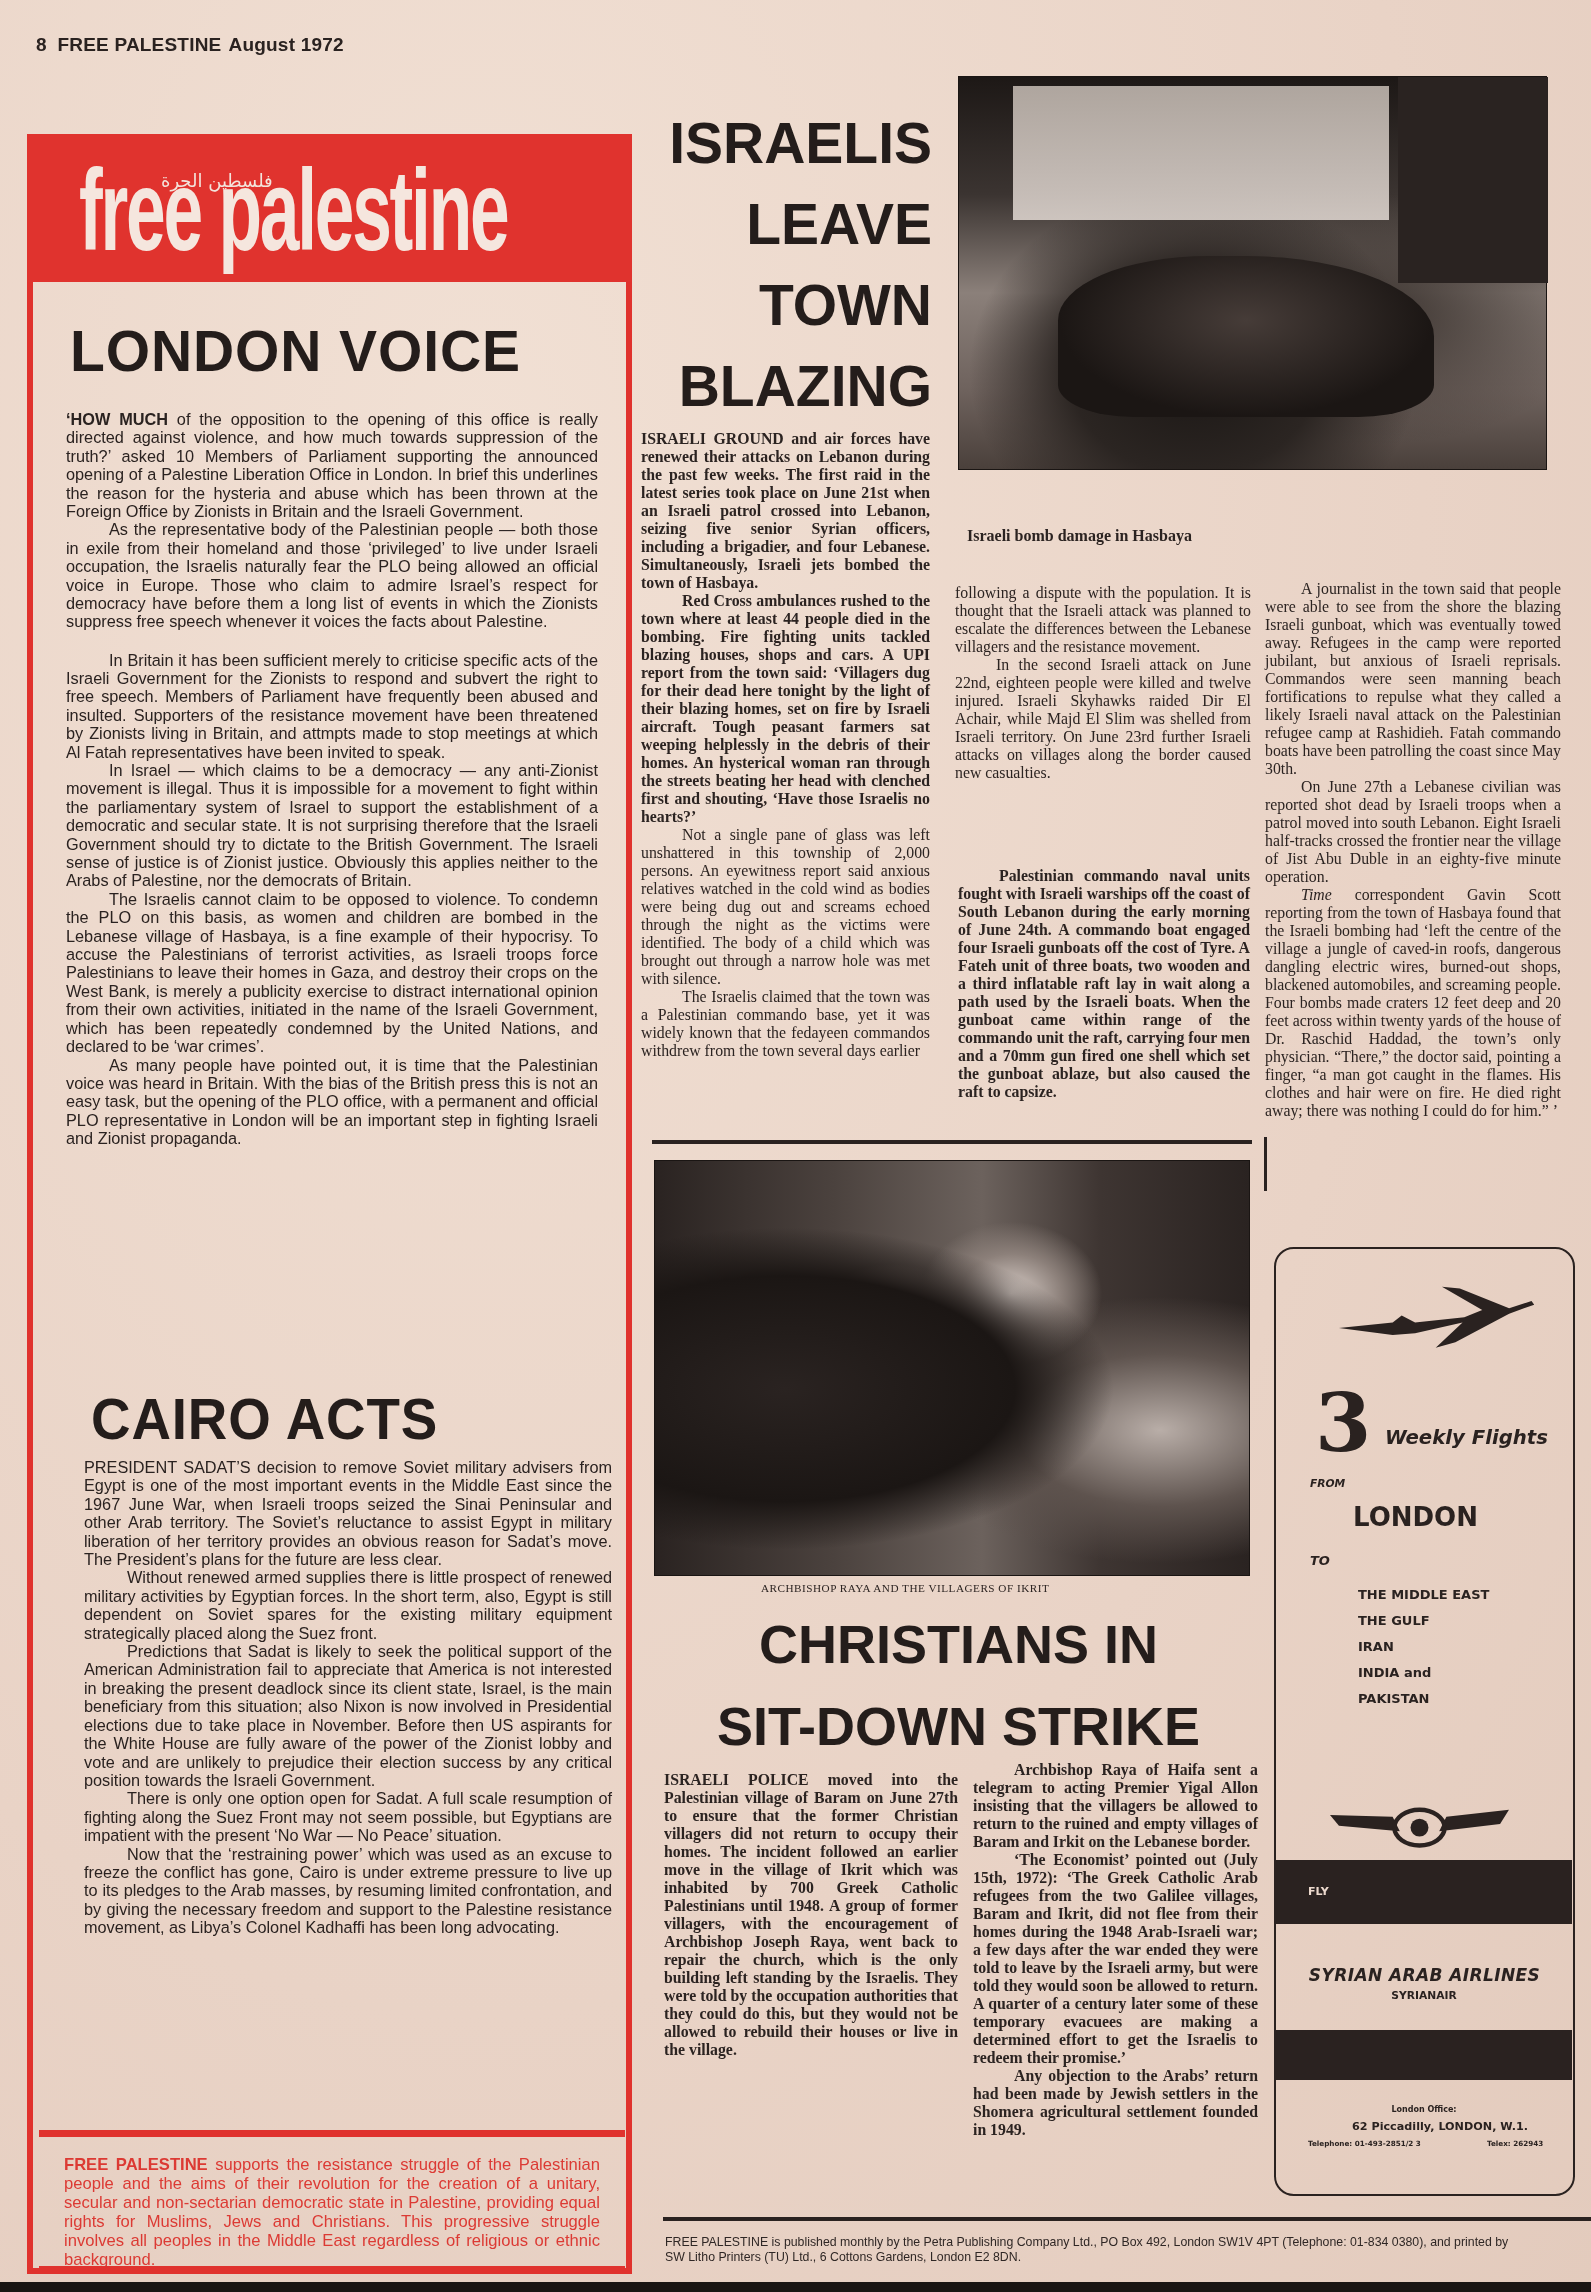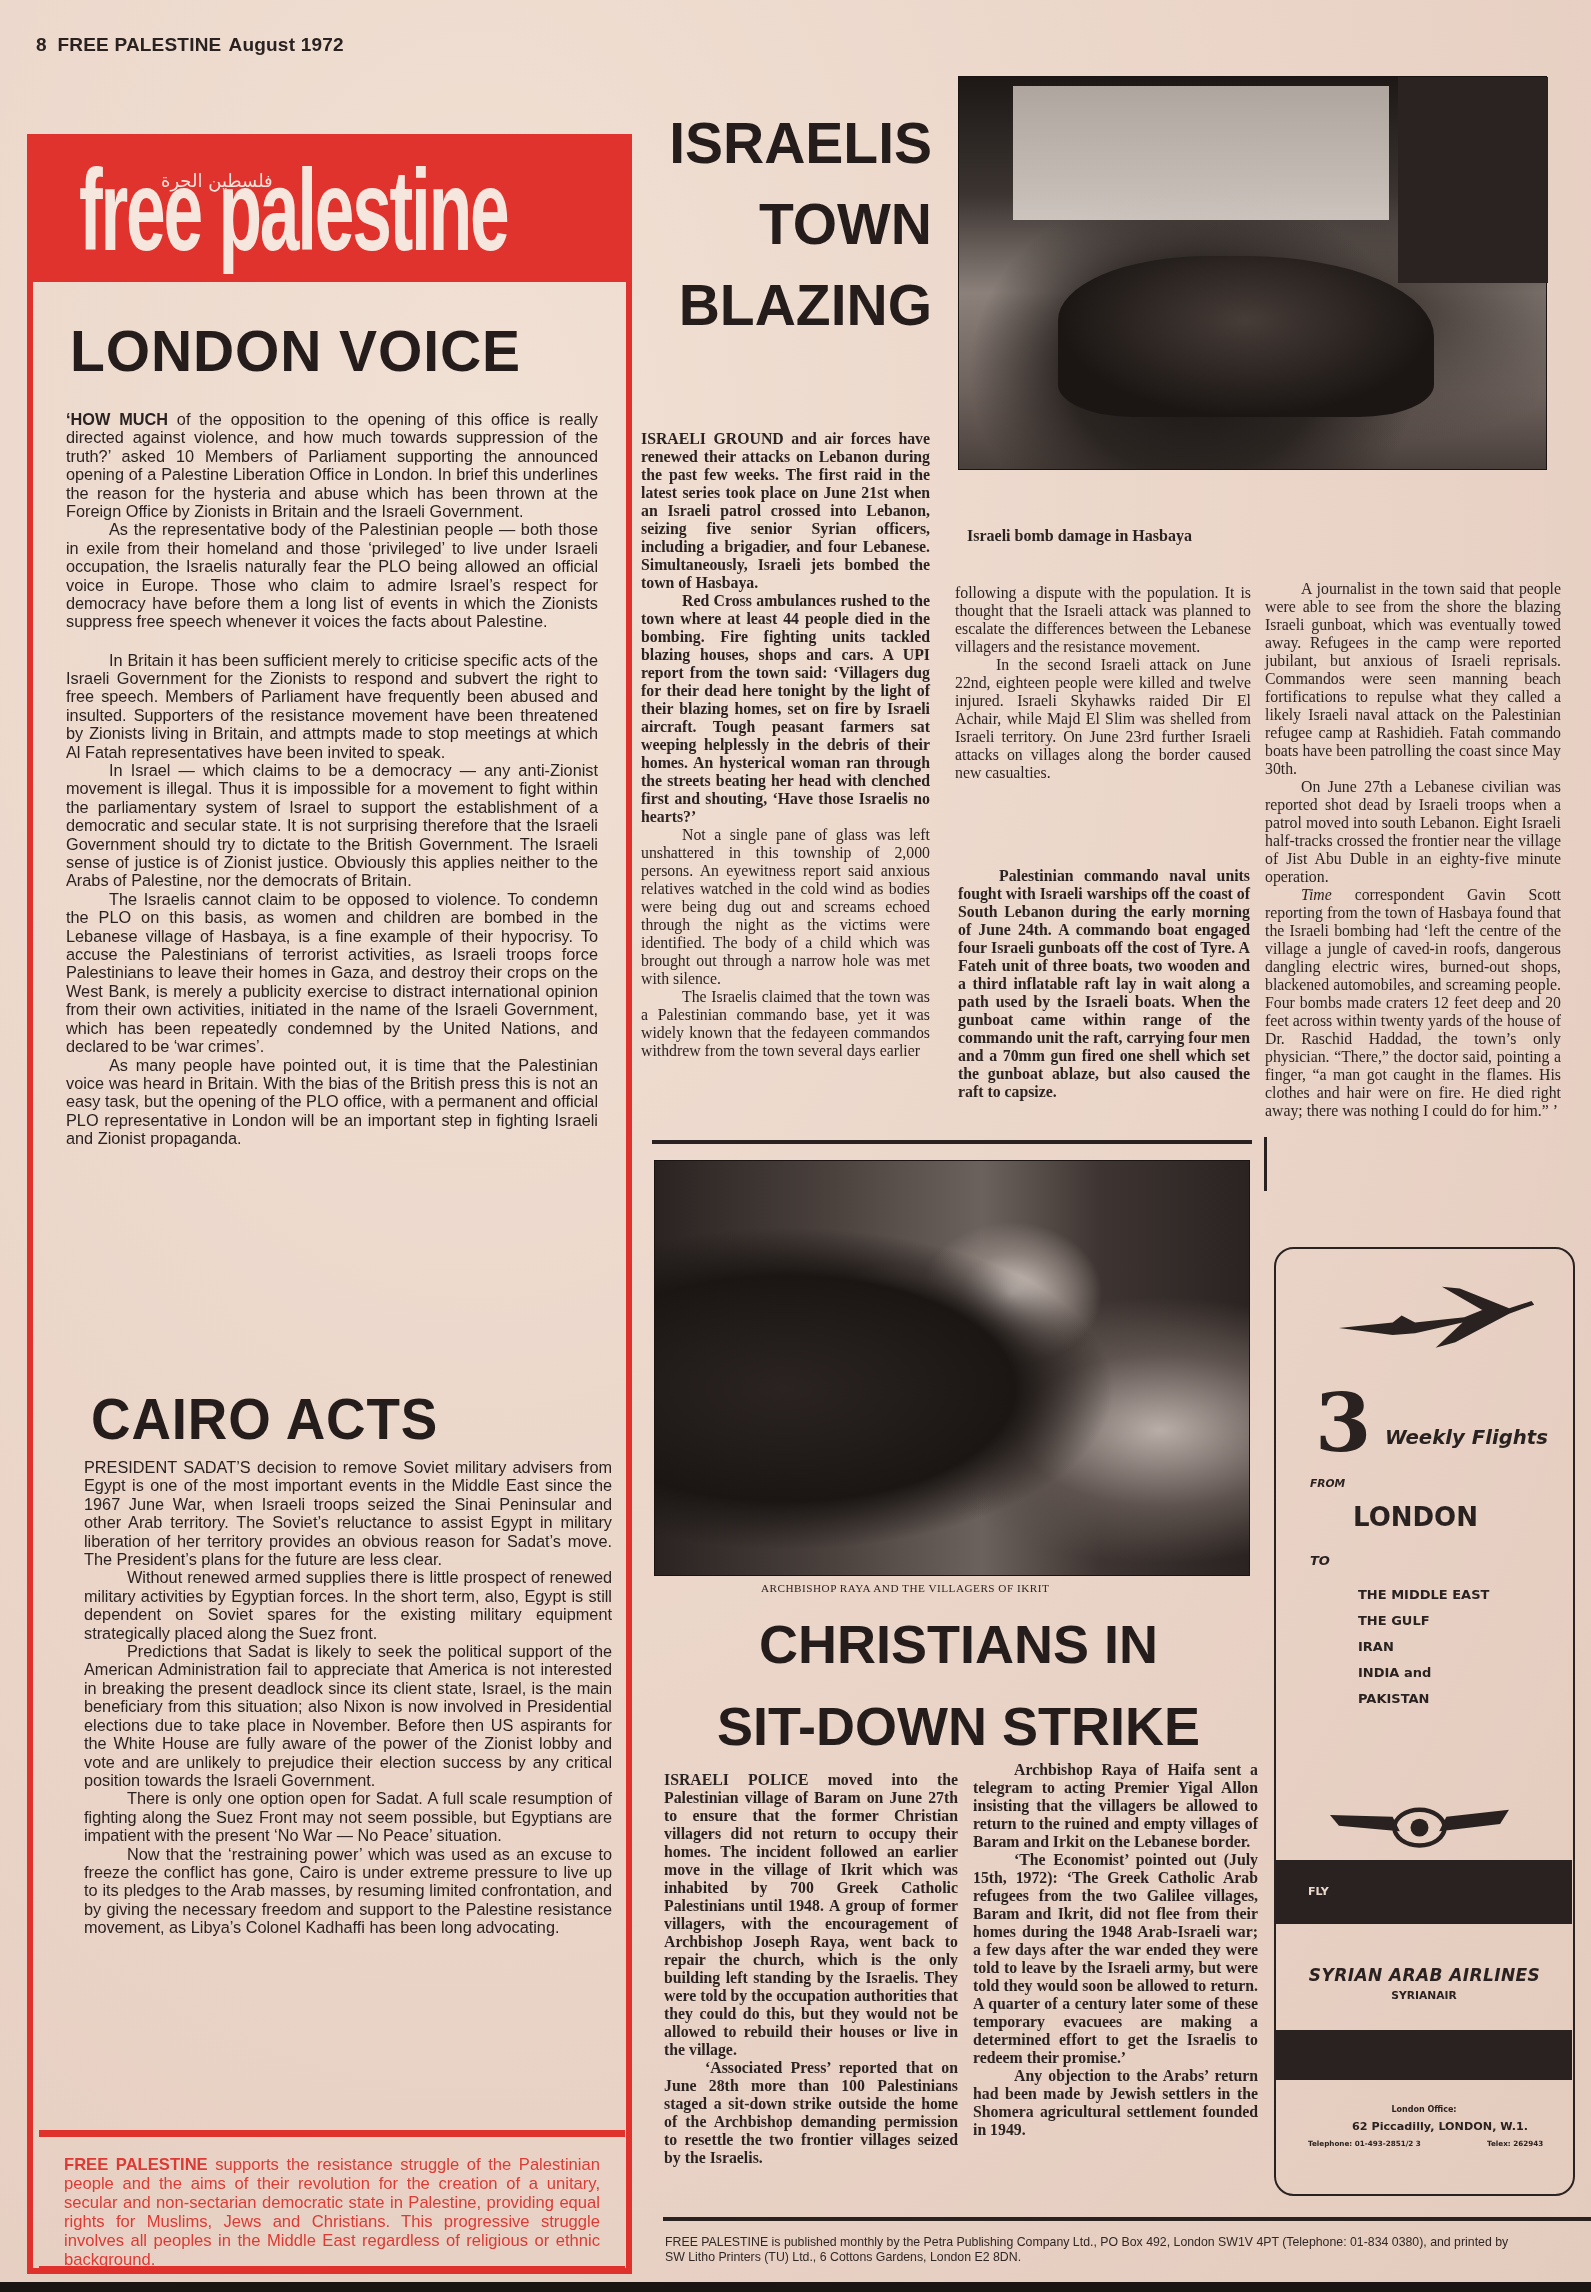--- a/index.html
+++ b/index.html
@@ -208,20 +208,21 @@
   <p>Now that the ‘restraining power’ which was used as an excuse to freeze the conflict has gone, Cairo is under extreme pressure to live up to its pledges to the Arab masses, by resuming limited confrontation, and by giving the necessary freedom and support to the Palestine resistance movement, as Libya’s Colonel Kadhaffi has been long advocating.</p>
 </div>
 
 <div id="pledge-box" class="abs">
   <p id="pledge-text"><span class="lead-caps">FREE PALESTINE</span><span> supports the resistance struggle of the Palestinian people and the aims of their revolution for the creation of a unitary, secular and non-sectarian democratic state in Palestine, providing equal rights for Muslims, Jews and Christians. This progressive struggle involves all peoples in the Middle East regardless of religious or ethnic background.</span></p>
 </div>
 <div id="pledge-bottom-rule" class="abs"></div>
 
 <h1 id="israelis-headline" class="abs">
   <div>ISRAELIS</div>
+  <div>LEAVE</div>
   <div>TOWN</div>
   <div>BLAZING</div>
 </h1>
 
 <div id="israelis-col1" class="abs col-serif">
   <p class="first bold-part"><span>ISRAELI GROUND</span><span> and air forces have renewed their attacks on Lebanon during the past few weeks. The first raid in the latest series took place on June 21st when an Israeli patrol crossed into Lebanon, seizing five senior Syrian officers, including a brigadier, and four Lebanese. Simultaneously, Israeli jets bombed the town of Hasbaya.</span></p>
   <p class="bold-part">Red Cross ambulances rushed to the town where at least 44 people died in the bombing. Fire fighting units tackled blazing houses, shops and cars. A UPI report from the town said: ‘Villagers dug for their dead here tonight by the light of their blazing homes, set on fire by Israeli aircraft. Tough peasant farmers sat weeping helplessly in the debris of their homes. An hysterical woman ran through the streets beating her head with clenched first and shouting, ‘Have those Israelis no hearts?’</p>
   <p>Not a single pane of glass was left unshattered in this township of 2,000 persons. An eyewitness report said anxious relatives watched in the cold wind as bodies were being dug out and screams echoed through the night as the victims were identified. The body of a child which was brought out through a narrow hole was met with silence.</p>
   <p>The Israelis claimed that the town was a Palestinian commando base, yet it was widely known that the fedayeen commandos withdrew from the town several days earlier</p>
 </div>
@@ -251,21 +252,20 @@
 <div id="rule-right-vert" class="abs"></div>
 
 <div id="photo-ikrit" class="abs"></div>
 <div id="photo-ikrit-caption" class="abs">ARCHBISHOP RAYA AND THE VILLAGERS OF IKRIT</div>
 <h1 id="christians-headline" class="abs">
   <div>CHRISTIANS IN</div>
   <div>SIT-DOWN STRIKE</div>
 </h1>
 <div id="christians-col1" class="abs col-serif bold">
   <p class="first"><span>ISRAELI POLICE</span><span> moved into the Palestinian village of Baram on June 27th to ensure that the former Christian villagers did not return to occupy their homes. The incident followed an earlier move in the village of Ikrit which was inhabited by 700 Greek Catholic Palestinians until 1948. A group of former villagers, with the encouragement of Archbishop Joseph Raya, went back to repair the church, which is the only building left standing by the Israelis. They were told by the occupation authorities that they could do this, but they would not be allowed to rebuild their houses or live in the village.</span></p>
-  <p>‘Associated Press’ reported that on June 28th more than 100 Palestinians staged a sit-down strike outside the home of the Archbishop demanding permission to resettle the two frontier villages seized by the Israelis.</p>
 </div>
 <div id="christians-col2" class="abs col-serif bold">
   <p>Archbishop Raya of Haifa sent a telegram to acting Premier Yigal Allon insisting that the villagers be allowed to return to the ruined and empty villages of Baram and Irkit on the Lebanese border.</p>
   <p>‘The Economist’ pointed out (July 15th, 1972): ‘The Greek Catholic Arab refugees from the two Galilee villages, Baram and Ikrit, did not flee from their homes during the 1948 Arab-Israeli war; a few days after the war ended they were told to leave by the Israeli army, but were told they would soon be allowed to return. A quarter of a century later some of these temporary evacuees are making a determined effort to get the Israelis to redeem their promise.’</p>
   <p>Any objection to the Arabs’ return had been made by Jewish settlers in the Shomera agricultural settlement founded in 1949.</p>
 </div>
 
 <div id="ad" class="abs">
   <svg id="plane-icon" viewBox="0 0 230 80">
     <path d="M10 50 L70 44 L80 36 L95 44 L150 38 L170 30 L125 4 L145 6 L200 28 L225 20 L228 24 L200 34 L140 66 L118 72 L148 44 L95 56 L70 58 Z" fill="#2a2220"></path>

